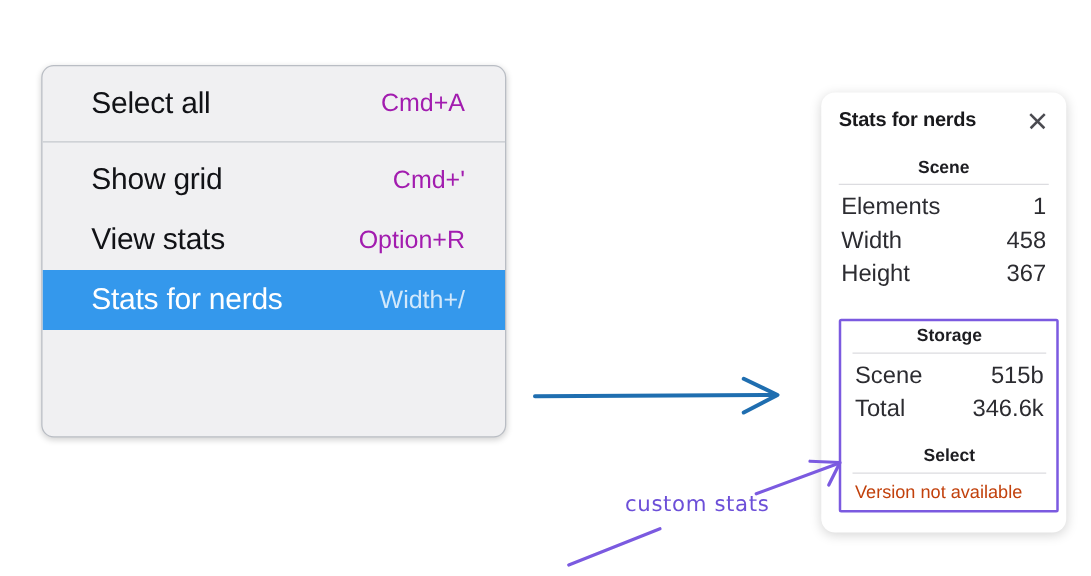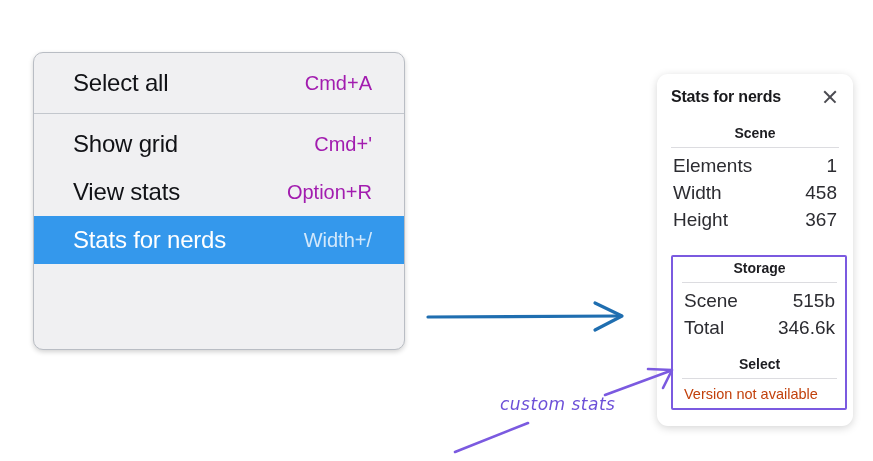--- a/index.html
+++ b/index.html
@@ -146,21 +146,20 @@
     pointer-events: none;
   }
   #annot-text {
     position: absolute;
     left: 500px; top: 394px;
     font-family: "DejaVu Sans", sans-serif;
     font-size: 17px;
     color: #6c4fd8;
     letter-spacing: 0.5px;
     white-space: nowrap;
-    font-style: italic;
   }
 </style>
 </head>
 <body>
 
 <div id="stage">
 
   <div id="context-menu">
 
     <div class="menu-group">

